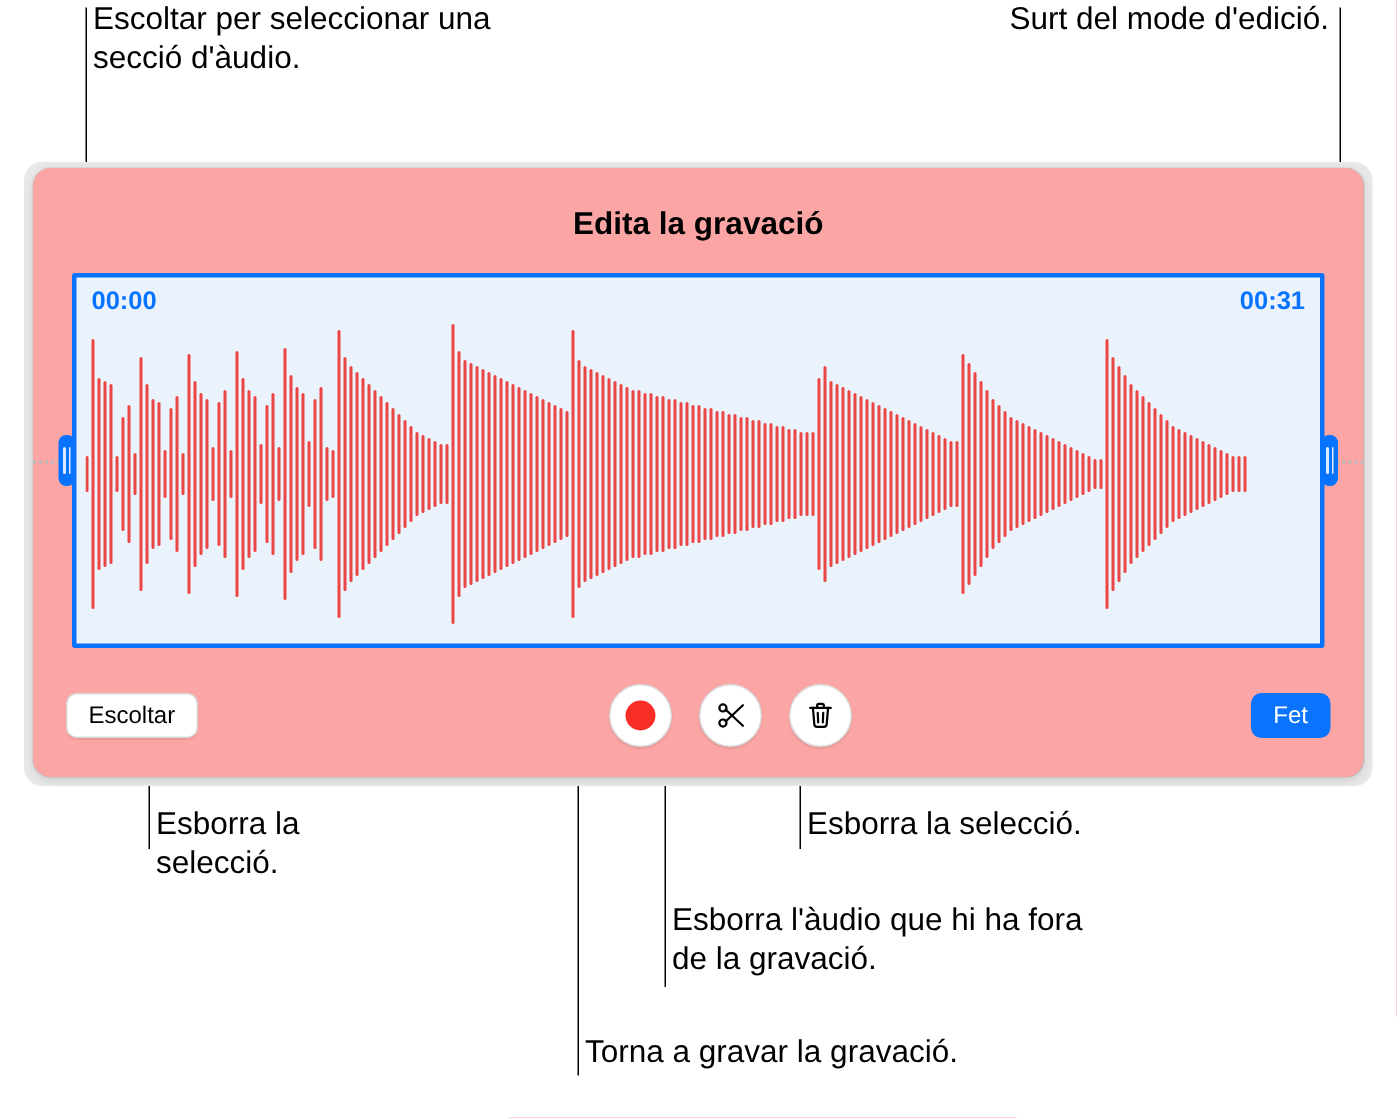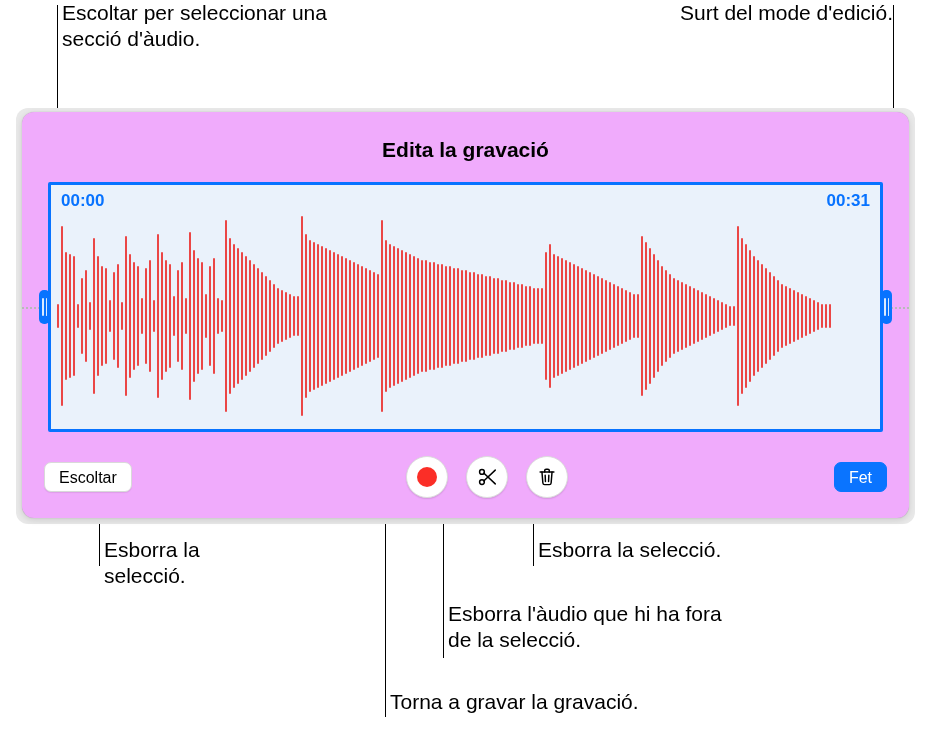--- a/index.html
+++ b/index.html
@@ -15,21 +15,21 @@
 
   
   .callout {
     position: absolute;
     font-size: 21px;
     line-height: 1.25;
     color: #000;
     font-weight: 400;
   }
   #cl-drag   { left: 62px;  top: 0;   width: 290px; text-align: left; }
-  #cl-exit   { right: 38px; top: 0;   width: 220px; text-align: right; }
+  #cl-exit   { right: 38px; top: 0;   width: 220px; text-align: left; }
   #cl-listen { left: 104px; top: 537px; width: 180px; }
   #cl-delete { left: 538px; top: 537px; width: 250px; }
   #cl-trim   { left: 448px; top: 601px; width: 300px; }
   #cl-rerec  { left: 390px; top: 689px; width: 350px; }
 
   
   .leader {
     position: absolute;
     background: #000;
   }
@@ -44,21 +44,21 @@
     height: 416px;
     background: #e8e8e8;
     border-radius: 12px;
     filter: blur(0.5px);
   }
   .card {
     position: absolute;
     left: 22px; right: 22px;
     top: 112px;
     height: 406px;
-    background: #f0abfc;
+    background: #fca5a5;
     border-radius: 12px;
     box-shadow: 0 2px 6px rgba(0,0,0,0.12), 0 0 1px rgba(0,0,0,0.25);
     overflow: hidden;
   }
   .card-title {
     position: absolute;
     top: 26px; left: 0; right: 0;
     text-align: center;
     font-size: 21px;
     font-weight: 600;
@@ -195,21 +195,21 @@
   svg.icon path, svg.icon circle, svg.icon line, svg.icon rect { stroke: #000; fill: none; stroke-width: 1.6; stroke-linecap: round; stroke-linejoin: round; }
 
 </style>
 </head>
 <body>
 
 <div id="cl-drag" class="callout">Escoltar per seleccionar una secció d'àudio.</div>
 <div id="cl-exit" class="callout">Surt del mode d'edició.</div>
 <div id="cl-listen" class="callout">Esborra la selecció.</div>
 <div id="cl-delete" class="callout">Esborra la selecció.</div>
-<div id="cl-trim" class="callout">Esborra l'àudio que hi ha fora de la selecció.</div>
+<div id="cl-trim" class="callout">Esborra l'àudio que hi ha fora de la gravació.</div>
 <div id="cl-rerec" class="callout">Torna a gravar la gravació.</div>
 
 <div class="leader leader-v" style="left:57px;  top:5px;  height:195px;"></div>
 <div class="leader leader-v" style="left:893px; top:5px;  height:471px;"></div>
 <div class="leader leader-h" style="left:866px; top:476px; width:27px;"></div>
 
 <div class="leader leader-v" style="left:99px;  top:496px; height:70px;"></div>
 <div class="leader leader-v" style="left:533px; top:498px; height:68px;"></div>
 <div class="leader leader-v" style="left:443px; top:498px; height:160px;"></div>
 <div class="leader leader-v" style="left:385px; top:502px; height:215px;"></div>

